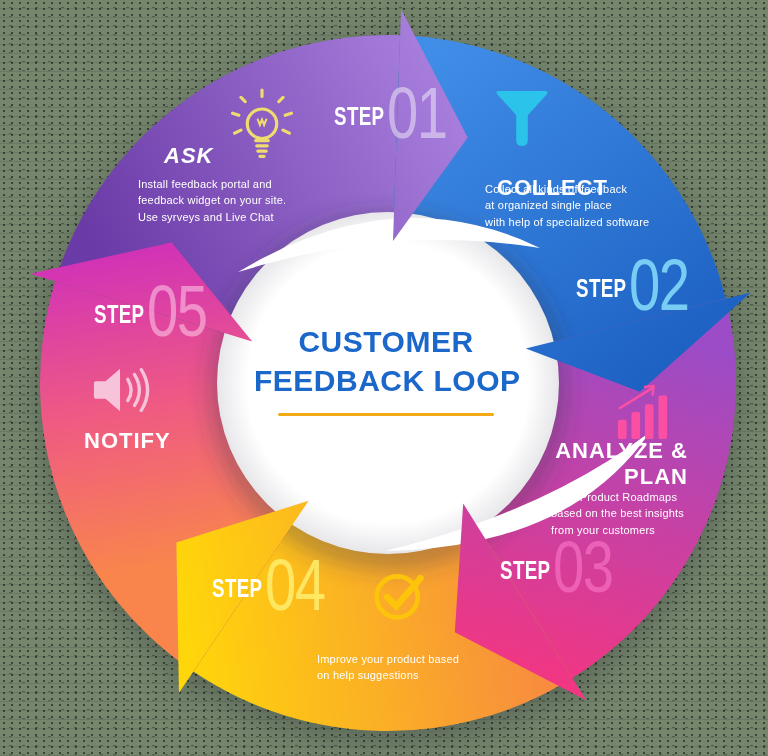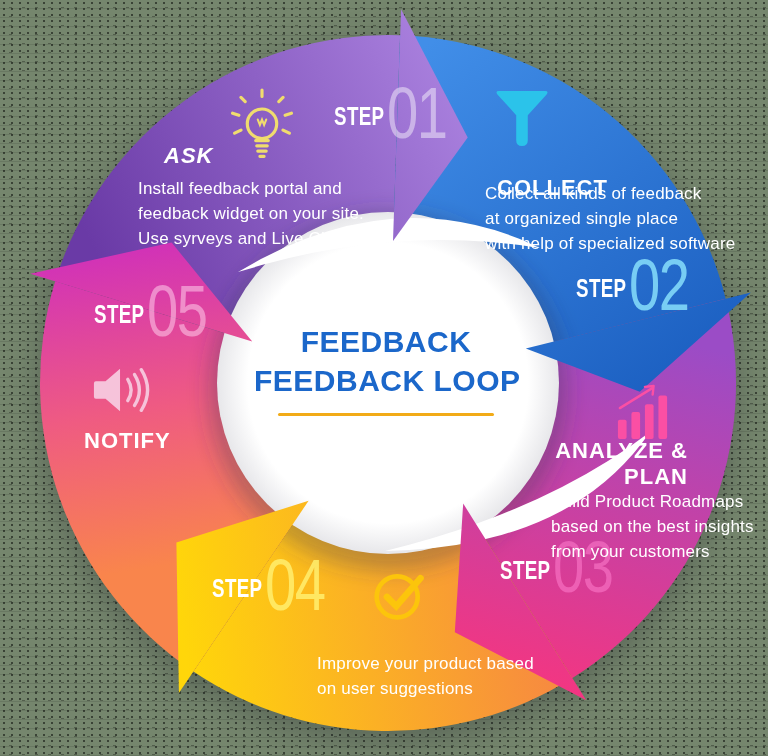--- a/index.html
+++ b/index.html
@@ -20,21 +20,21 @@
   .step-word{
     font-weight:700; font-size:25px; letter-spacing:.5px; color:#fff;
     transform:scaleX(.75); transform-origin:left center; display:inline-block; line-height:1;
   }
   .step-num{
     font-size:72px; font-weight:400; line-height:.92; letter-spacing:-2px;
     transform:scaleX(.78); transform-origin:left center; display:inline-block;
     margin-left:-14px; margin-top:-6px;
   }
   .heading{color:#fff; font-weight:700; font-size:22px; letter-spacing:1px; line-height:1.18; white-space:pre-line;}
-  .desc{color:#fff; font-size:17px; line-height:1.48; letter-spacing:.2px; white-space:pre-line;}
+  .desc{color:#fff; font-size:11px; line-height:1.48; letter-spacing:.2px; white-space:pre-line;}
   .center-title{width:264px; text-align:center; font-weight:700; font-size:30px; line-height:1.3; letter-spacing:.5px; white-space:nowrap;}
   .underline{height:3px; width:216px; margin:13px auto 0; border-radius:2px;}
   .icon-box svg{display:block; width:100%; height:100%;}
   .ta-right{text-align:right;margin-left:32px;}
 </style>
 </head>
 <body>
 
 <div class="stage" style="background-color: rgb(117, 134, 109);">
 
@@ -80,21 +80,21 @@
       <path d="M 238 272 Q 395 178 540 248 Q 392 224 238 272 Z" fill="#ffffff"></path>
       <path d="M 385 551 Q 570 548 650 432 Q 545 512 385 551 Z" fill="#ffffff"></path>
       <path d="M 401.1 9.2 L 467.7 137.6 L 393.0 241.1 Z" fill="url(#seg-g0)"></path>
       <path d="M 750.9 292.5 L 639.8 391.8 L 525.8 348.6 Z" fill="url(#seg-g1)"></path>
       <path d="M 586.2 700.2 L 454.8 632.2 L 463.2 503.4 Z" fill="url(#seg-g2)"></path>
       <path d="M 178.9 693.1 L 176.4 542.5 L 308.6 500.7 Z" fill="url(#seg-g3)"></path>
       <path d="M 30.3 273.7 L 171.6 242.5 L 252.2 341.5 Z" fill="url(#seg-g4)"></path>
     </svg>
 
   <div class="abs center-title" style="left: 254px; top: 322px; color: rgb(27, 103, 202);">
-    <div>FEEDBACK</div>
+    <div>CUSTOMER</div>
     <div>FEEDBACK LOOP</div>
     <div class="underline" id="title-underline" style="background: rgb(242, 171, 23);"></div>
   </div>
 
   <div class="abs step-label" style="left:334px; top:86px;">
     <span class="step-word">STEP</span>
     <span class="step-num" style="color: rgba(255, 255, 255, 0.45);">01</span>
   </div>
   <div class="abs step-label" style="left:576px; top:258px;">
     <span class="step-word">STEP</span>
@@ -165,17 +165,17 @@
 at organized single place
 with help of specialized software</div>
 
   <div class="abs heading ta-right" style="right:80px; top:438px;">ANALYZE &amp;
 PLAN</div>
   <div class="abs desc" style="left:551px; top:489px;">Build Product Roadmaps
 based on the best insights
 from your customers</div>
 
   <div class="abs desc" style="left:317px; top:651px;">Improve your product based
-on user suggestions</div>
+on help suggestions</div>
 
   <div class="abs heading" style="left:84px; top:428px;">NOTIFY</div>
 
 </div>
 
 </body></html>

